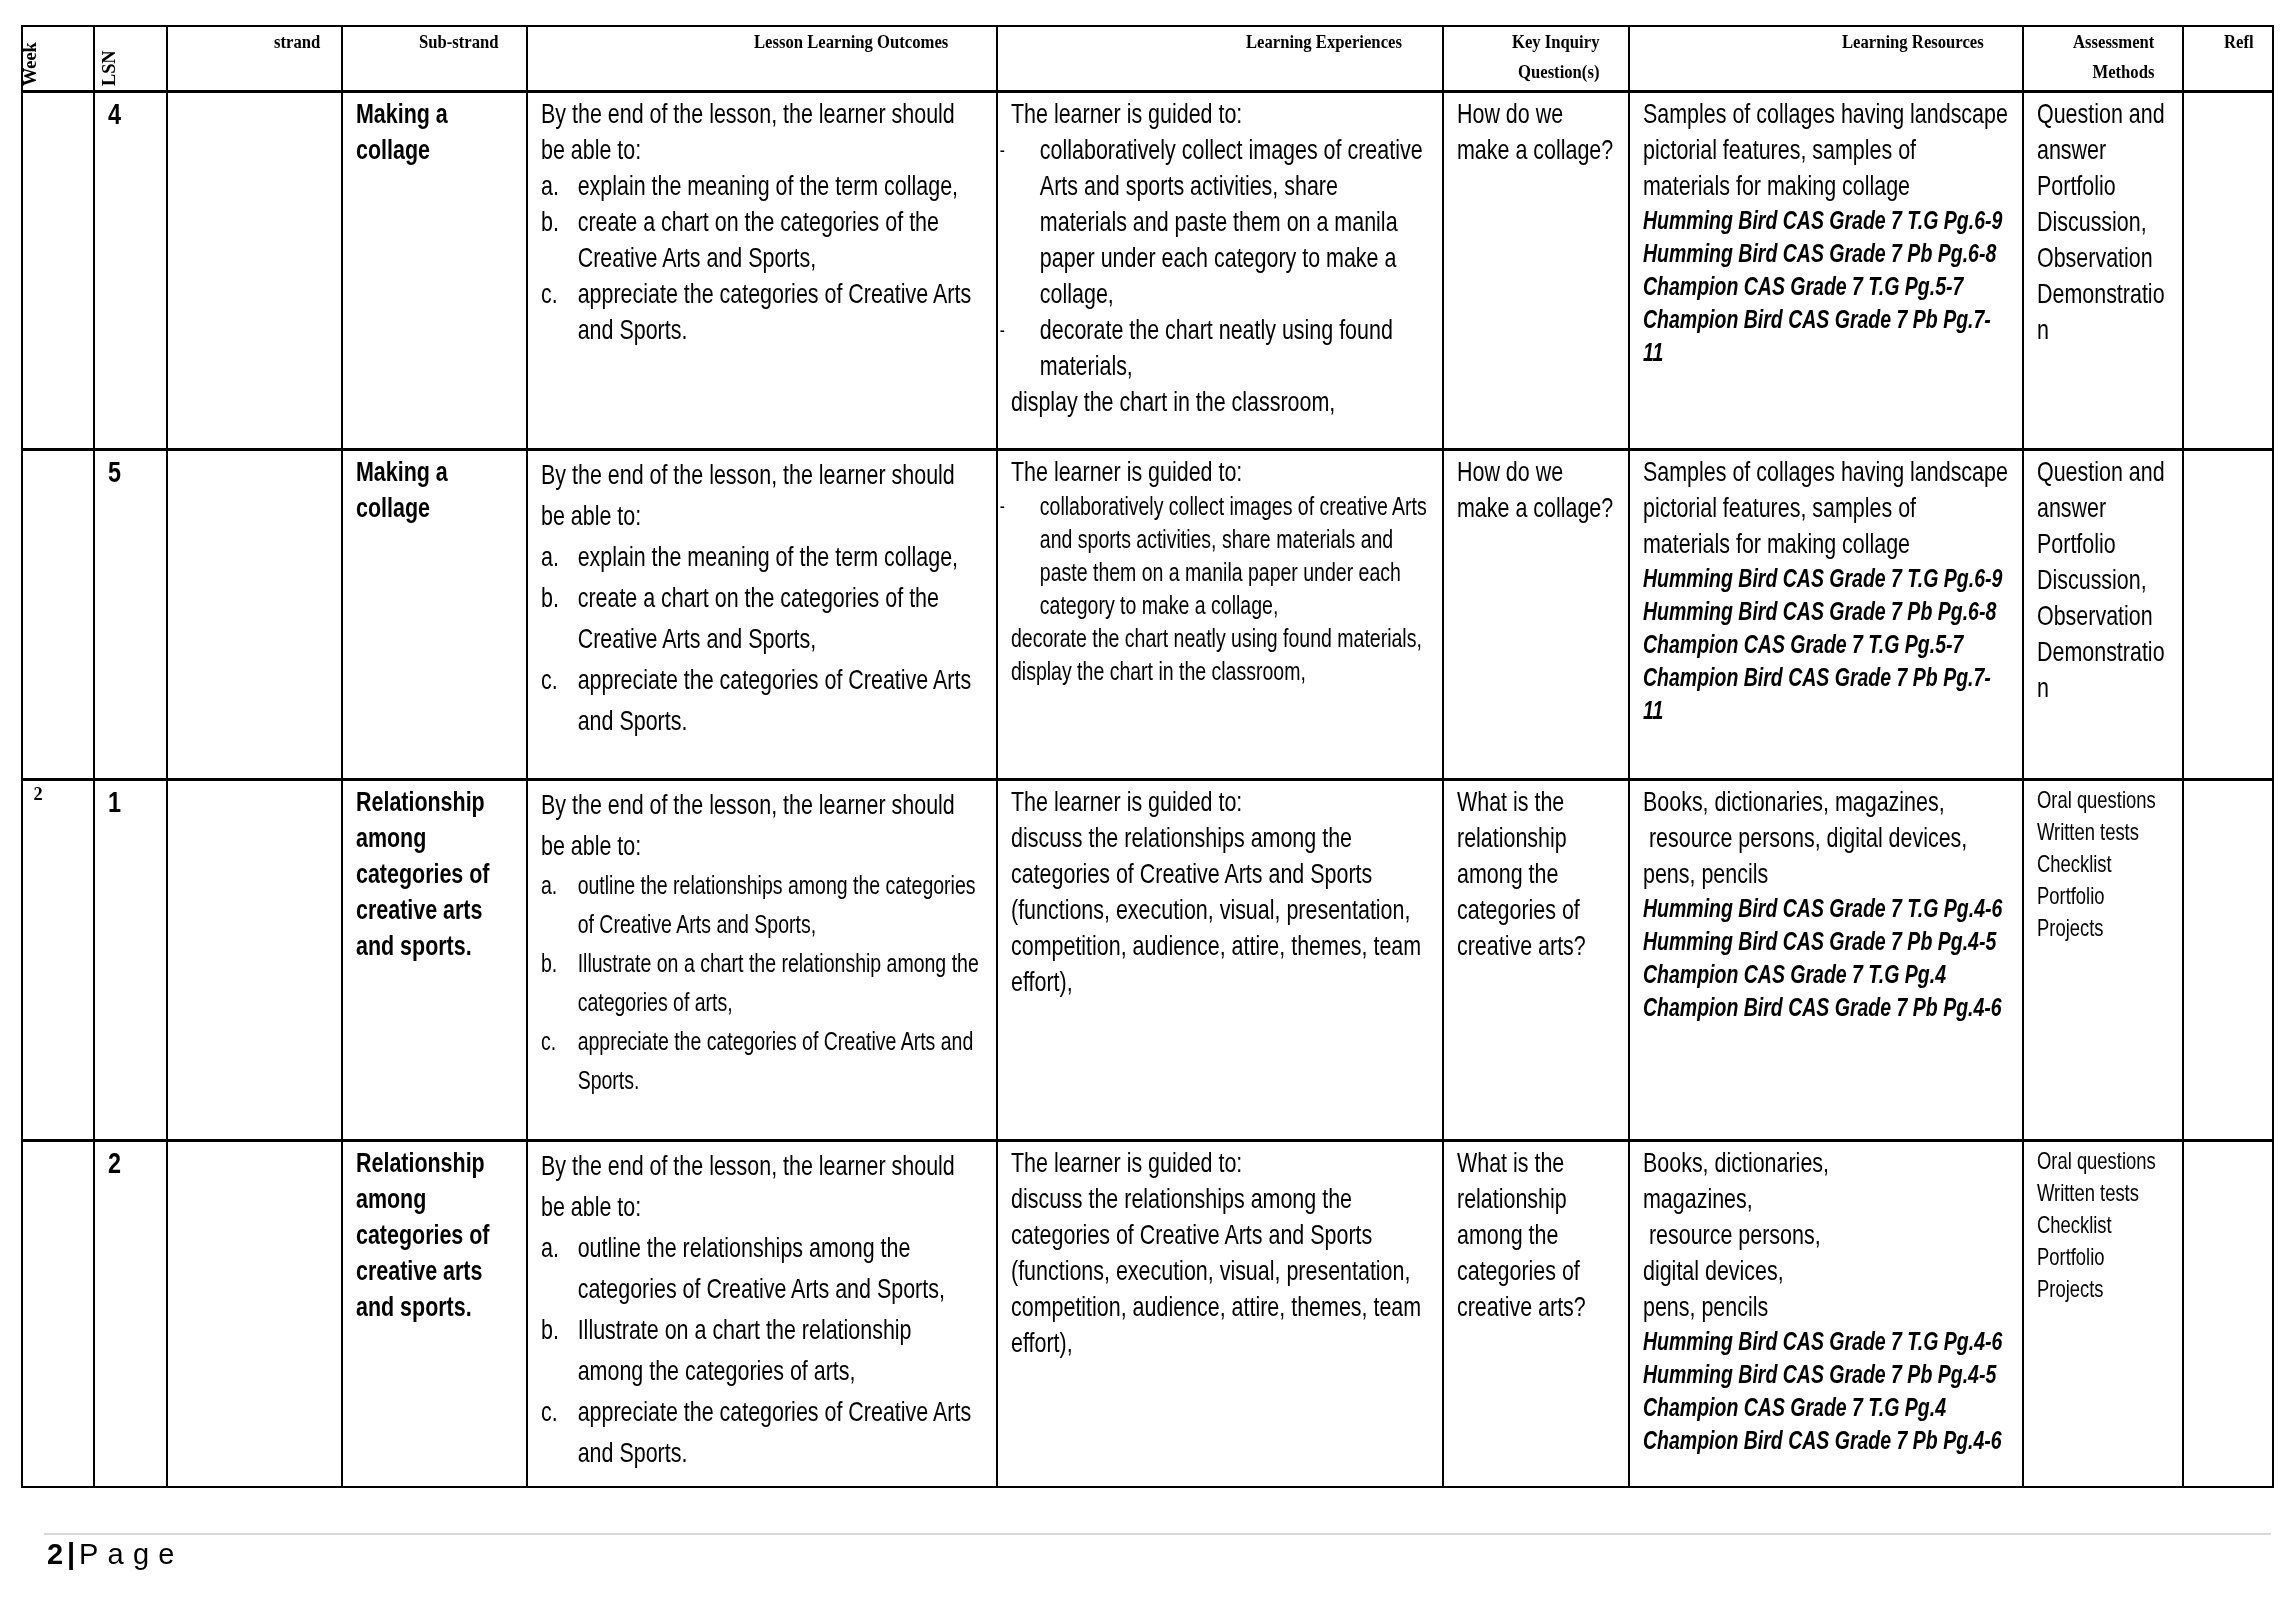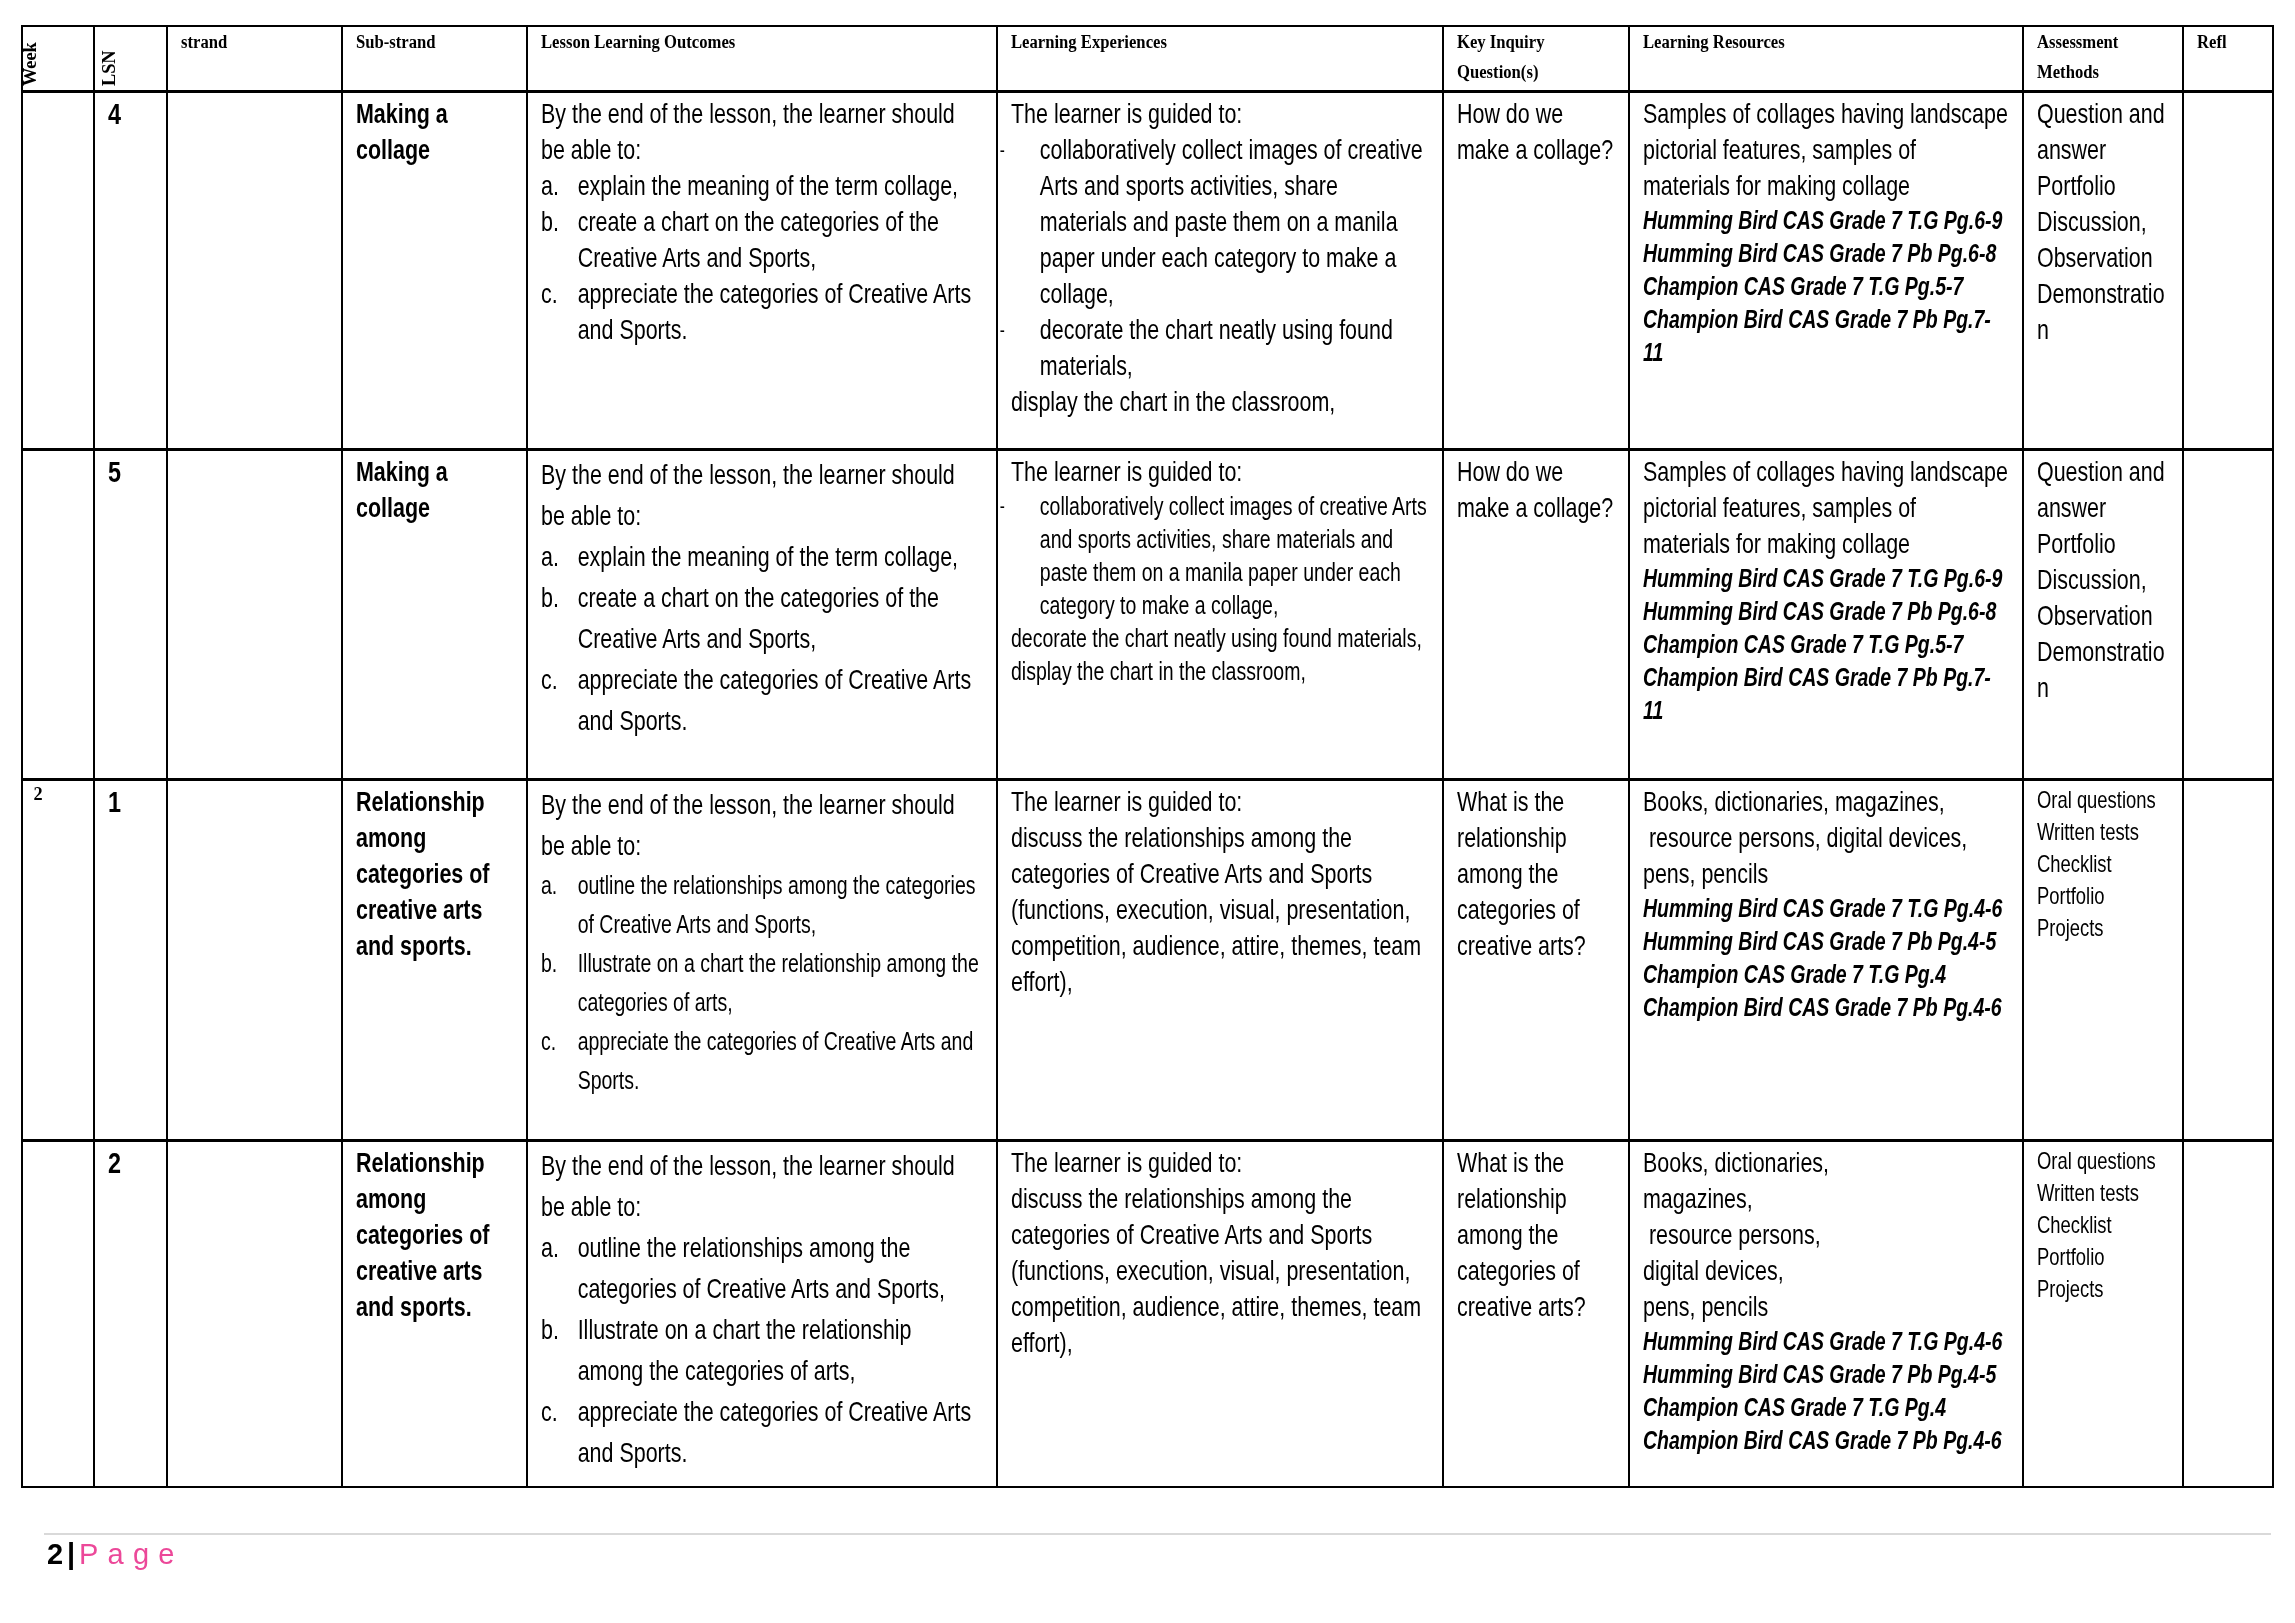--- a/index.html
+++ b/index.html
@@ -5,21 +5,21 @@
   html, body { margin:0; padding:0; background:#ffffff; }
   body { width:2295px; height:1623px; position:relative; overflow:hidden;
          font-family:"Liberation Sans Narrow","Liberation Sans",sans-serif; color:#000; }
   .page { position:absolute; left:0; top:0; width:2295px; height:1623px; }
   table.scheme { position:absolute; left:21px; top:25px; border-collapse:collapse; table-layout:fixed;
                  width:2251px; }
   table.scheme td, table.scheme th { border:2px solid #000; vertical-align:top; padding:3.9px 13px 0 13px;
                  box-sizing:border-box; }
   table.scheme tr.head { height:65px; }
   table.scheme tr.head th { border-bottom:3.3px solid #000; font-family:"Liberation Serif",serif; font-weight:bold;
-                 font-size:19.6px; line-height:30px; text-align:left; padding-top:0; transform-origin:left top; }
+                 font-size:19.6px; line-height:30px; text-align:right; padding-top:0; transform-origin:left top; }
   .hdr-text { display:inline-block; transform:scaleX(0.85); transform-origin:left top; white-space:pre-line; }
   .rot { position:relative; height:65px; padding:0 !important; }
   .rot span { position:absolute; left:50%; bottom:2.6px; transform:translateX(-50%) rotate(-90deg) translateX(50%);
               transform-origin:center; font-family:"Liberation Serif",serif; font-weight:bold; font-size:18.3px; white-space:nowrap; }
   .rot-week span { bottom:3.9px; left:22px; transform:rotate(-90deg); transform-origin:left bottom; }
   .rot-lsn span { bottom:3.9px; left:29px; transform:rotate(-90deg); transform-origin:left bottom; }
   tr.r1 { height:358px; } tr.r2 { height:330px; } tr.r3 { height:361px; } tr.r4 { height:347px; }
   tr.body td { border-top:3.3px solid #000; }
   .cond { display:block; transform:scaleX(0.78); transform-origin:left top; width:128%; }
   .txt { font-size:27.5px; line-height:36px; }
@@ -33,21 +33,21 @@
   ol.outc li { position:relative; padding-left:47px; }
   ol.outc li .mk { position:absolute; left:0; top:0; }
   ul.dash { list-style:none; margin:0; padding:0; }
   ul.dash li { position:relative; padding-left:37px; }
   ul.dash li .mk { position:absolute; left:-14.4px; top:0; font-size:19.6px; }
   .outc-spacious li, .outc-spacious div { line-height:41px; }
   .footer-line { position:absolute; left:44px; right:23.6px; top:1533px; height:2px; background:#d9d9d9; }
   .footer { position:absolute; left:47px; top:1538px; font-family:"Liberation Sans",sans-serif; font-size:29px; }
   .footer .pnum { font-weight:bold; color:#000; }
   .footer .sep { font-weight:bold; color:#000; margin:0 3.9px; }
-  .footer .plabel { color:#ec4899; letter-spacing:9.2px; }
+  .footer .plabel { color:#000000; letter-spacing:9.2px; }
 </style>
 </head>
 <body>
 
 <div class="page">
   <table class="scheme">
     <colgroup>
       <col style="width:72px">
       <col style="width:73px">
       <col style="width:175px">

